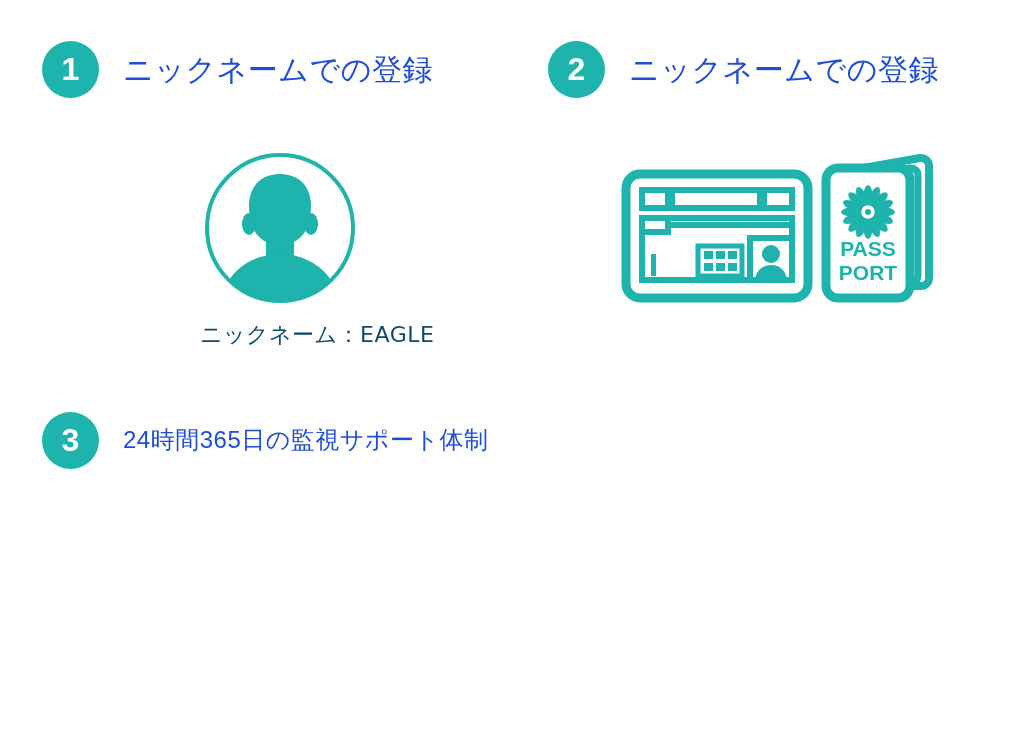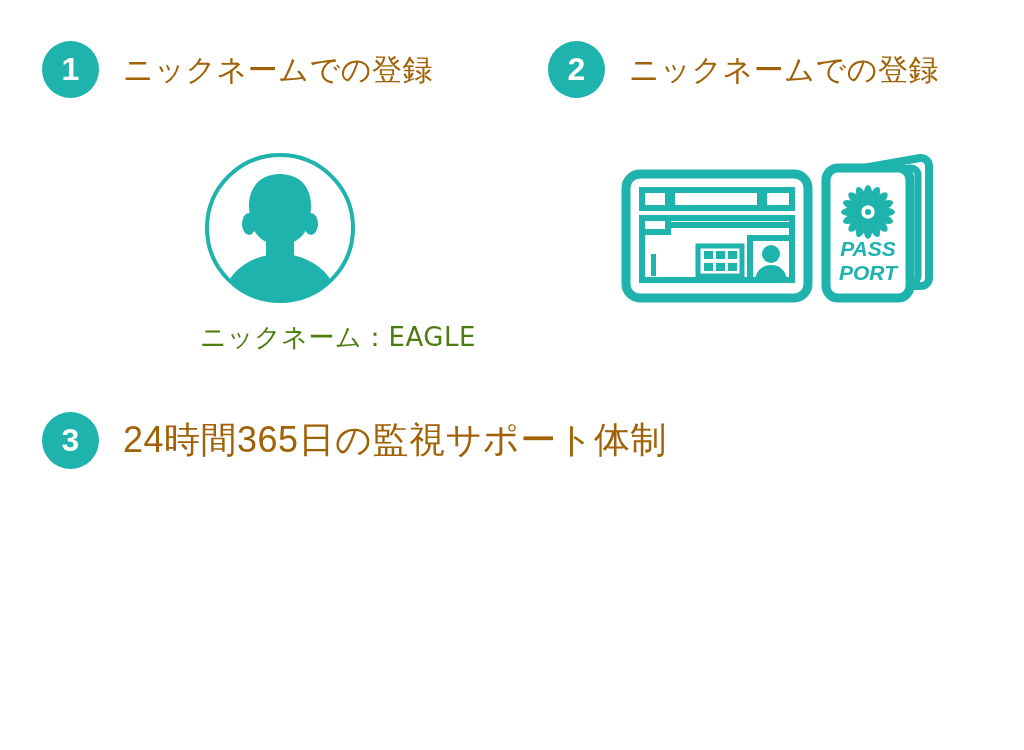--- a/index.html
+++ b/index.html
@@ -53,41 +53,41 @@
     font-weight: 700;
     line-height: 1;
     letter-spacing: 0;
     user-select: none;
   }
 
   .step-title {
     font-size: 30px;
     font-weight: 500;
     letter-spacing: 0.5px;
-    color: #a16207;
+    color: #1d4ed8;
     white-space: nowrap;
     line-height: 1.1;
   }
   .step-title.small {
-    font-size: 36px;
+    font-size: 24px;
   }
 
   
   .figure {
     position: absolute;
   }
   .fig-avatar   { left: 200px; top: 148px; width: 160px; }
-  .fig-passport { left: 620px; top: 150px; font-style: italic; }
+  .fig-passport { left: 620px; top: 150px; }
   .fig-headset  { left: 198px; top: 515px; }
 
   .nickname {
     margin-top: 12px;
     text-align: right;
-    color: #4d7c0f;
-    font-size: 26px;
+    color: #0c4a6e;
+    font-size: 22px;
     font-weight: 500;
     letter-spacing: 0.5px;
     white-space: nowrap;
     font-family: "DejaVu Sans", "Liberation Sans", sans-serif;
   }
 
   svg { display: block; }
 </style>
 </head>
 <body>

